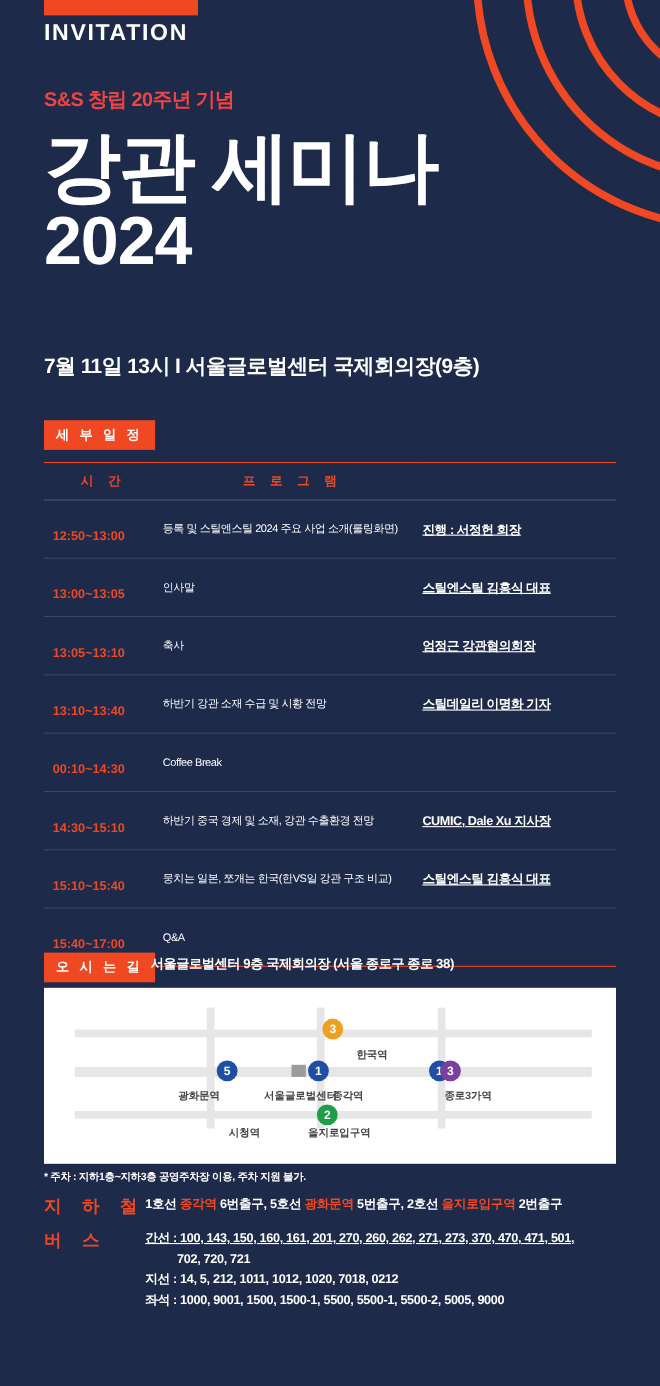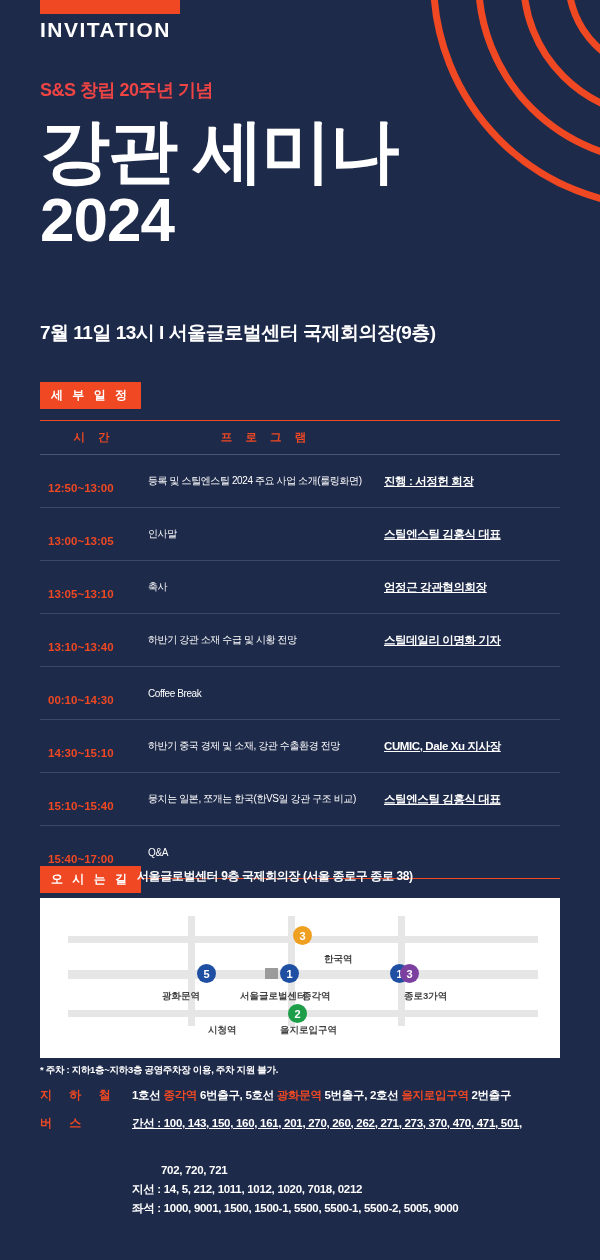--- a/index.html
+++ b/index.html
@@ -206,21 +206,21 @@
     font-size: 9.5px;
     font-weight: bold;
     letter-spacing: -0.3px;
   }
   .transit { position: absolute; top: 1086px; left: 40px; width: 520px; }
   .trow { display: flex; margin-bottom: 9px; }
   .tlabel {
     width: 92px;
     flex: 0 0 92px;
     color: #ef4822;
-    font-size: 12px;
+    font-size: 16px;
     font-weight: bold;
     letter-spacing: 7px;
     padding-top: 1px;
   }
   .tbody { color: #ffffff; font-size: 11.5px; font-weight: bold; line-height: 1.62; letter-spacing: -0.3px; }
   .tbody .hl { color: #ef4822; }
 </style>
 </head>
 <body>
 
@@ -336,20 +336,20 @@
 
   <div class="transit">
     <div class="trow">
       <div class="tlabel">지 하 철</div>
       <div class="tbody" id="subway-text"><span>1호선 </span><span class="hl">종각역</span><span> 6번출구, 5호선 </span><span class="hl">광화문역</span><span> 5번출구, 2호선 </span><span class="hl">을지로입구역</span><span> 2번출구</span></div>
     </div>
     <div class="trow">
       <div class="tlabel">버        스</div>
       <div class="tbody" id="bus-text">
           <div style="white-space: pre; text-decoration: underline;">간선 : 100, 143, 150, 160, 161, 201, 270, 260, 262, 271, 273, 370, 470, 471, 501,</div>
-          <div style="white-space: pre; margin-top: 29px;">          702, 720, 721</div>
+          <div style="white-space: pre;">          702, 720, 721</div>
           <div style="white-space: pre;">지선 : 14, 5, 212, 1011, 1012, 1020, 7018, 0212</div>
           <div style="white-space: pre;">좌석 : 1000, 9001, 1500, 1500-1, 5500, 5500-1, 5500-2, 5005, 9000</div>
         </div>
     </div>
   </div>
 
 </div>
 
 </body></html>

